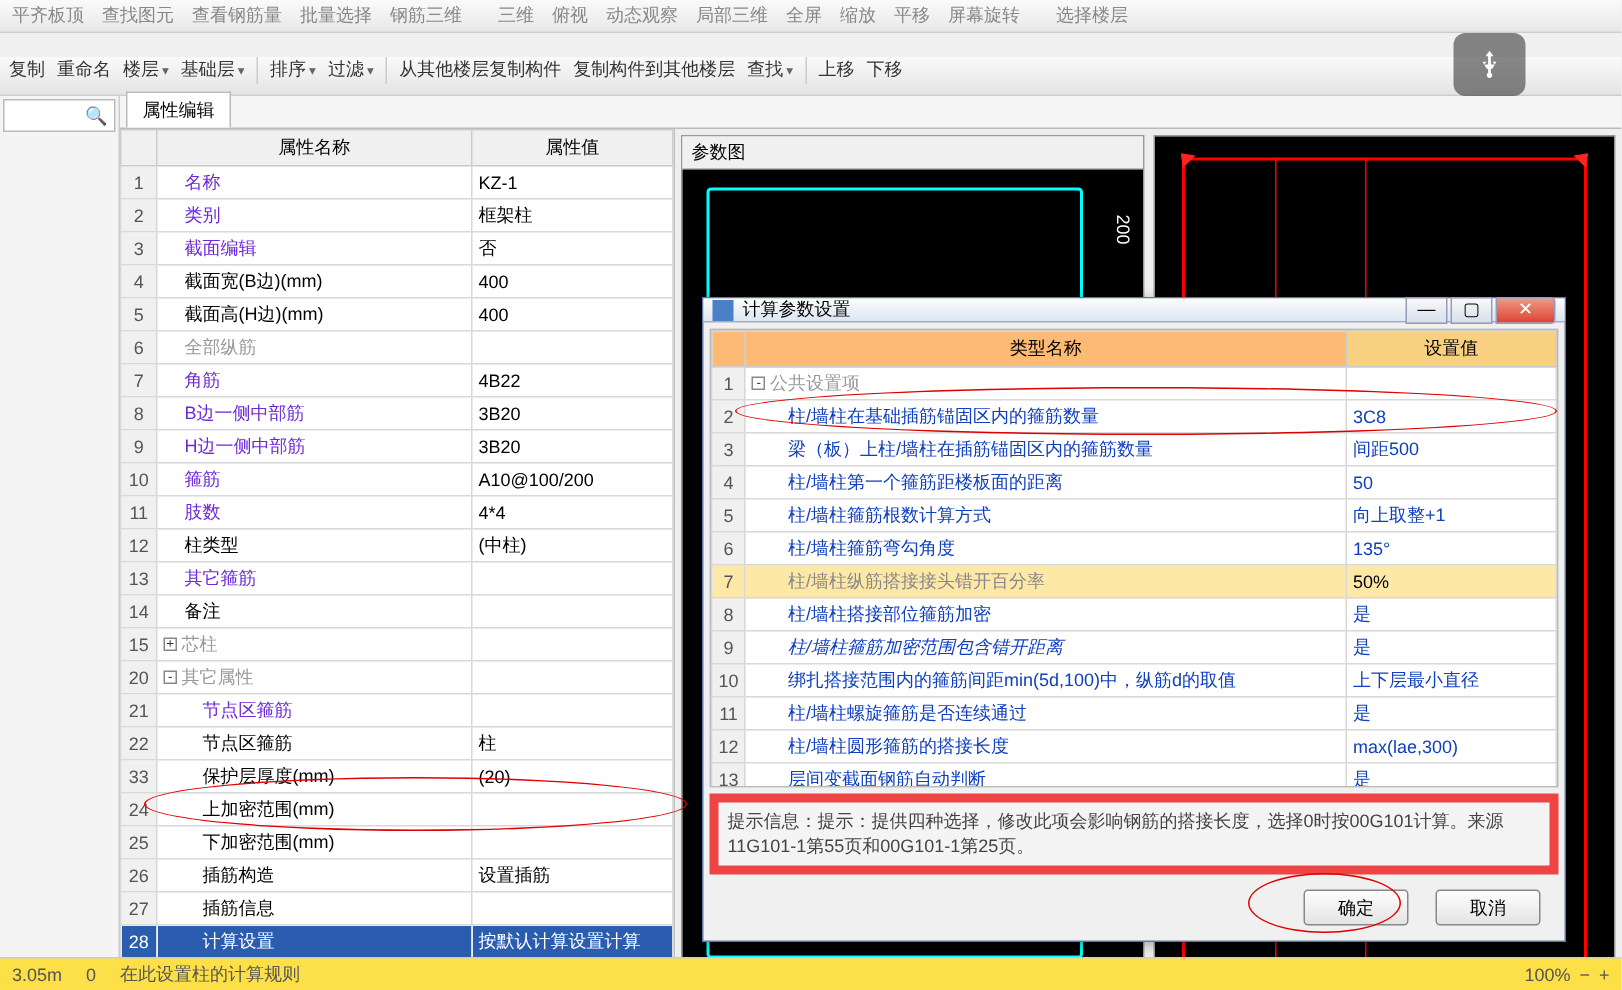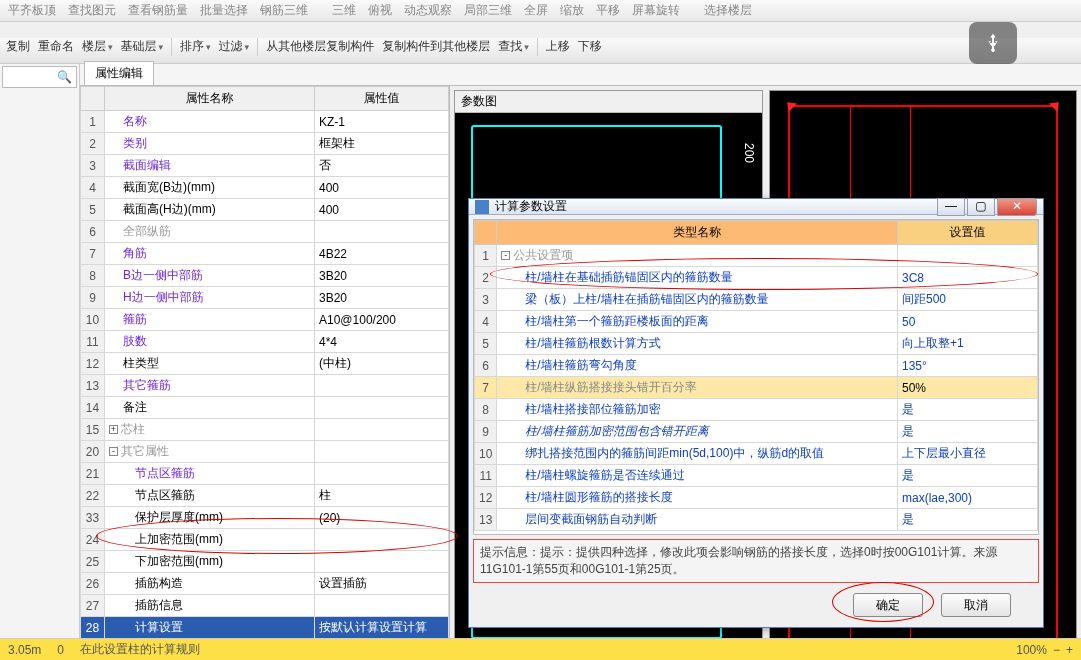--- a/index.html
+++ b/index.html
@@ -56,22 +56,22 @@
 .dlggrid table { width: 100%; border-collapse: collapse; }
 .dlggrid th { background: #fdba74; border: 1px solid #ccc; padding: 3px; font-weight: normal; }
 .dlggrid th.valhdr { background: #f8d080; width: 140px; }
 .dlggrid td { border: 1px solid #d8d8d8; padding: 2px 4px; height: 18px; white-space: nowrap; }
 .dlggrid .rownum { width: 20px; text-align: center; background: #f0f0f0; color:#555; }
 .dlggrid .link { color: #1040c0; }
 .dlggrid .grouprow td.name { color: #999; }
 .dlggrid .hl td { background: #fde8a8; }
 .dlggrid .hl td.name { color: #888; }
 
-.hint { margin: 0 4px 4px 4px; padding: 4px 6px; background: #f4f4f4; border: 1px solid #ef4444; color: #444; font-size: 12px; line-height: 1.4; }
-.dlgbtns { display: flex; justify-content: flex-end; gap: 18px; padding: 6px 32px 10px; }
+.hint { margin: 0 4px 4px 4px; padding: 4px 6px; background: #f4f4f4; border: 6px solid #ef4444; color: #444; font-size: 12px; line-height: 1.4; }
+.dlgbtns { display: flex; justify-content: flex-end; gap: 18px; padding: 6px 16px 10px; }
 .btn { width: 70px; height: 24px; border: 1px solid #888; background: linear-gradient(#fdfdfd,#e4e4e4); border-radius: 3px; text-align: center; line-height: 22px; cursor: pointer; }
 
 .statusbar { position: absolute; bottom: 0; left: 0; right: 0; height: 22px; background: #fde047; border-top: 1px solid #ccc; display: flex; align-items: center; padding: 0 8px; gap: 16px; color: #555; }
 .statusbar .r { margin-left: auto; display: flex; gap: 6px; align-items: center; }
 .traybadge { position: absolute; right: 64px; top: 22px; width: 48px; height: 42px; background: rgba(40,40,40,.55); border-radius: 8px; display:flex; align-items:center; justify-content:center; }
 .traybadge svg { width: 22px; height: 22px; }
 </style>
 </head>
 <body>
 

